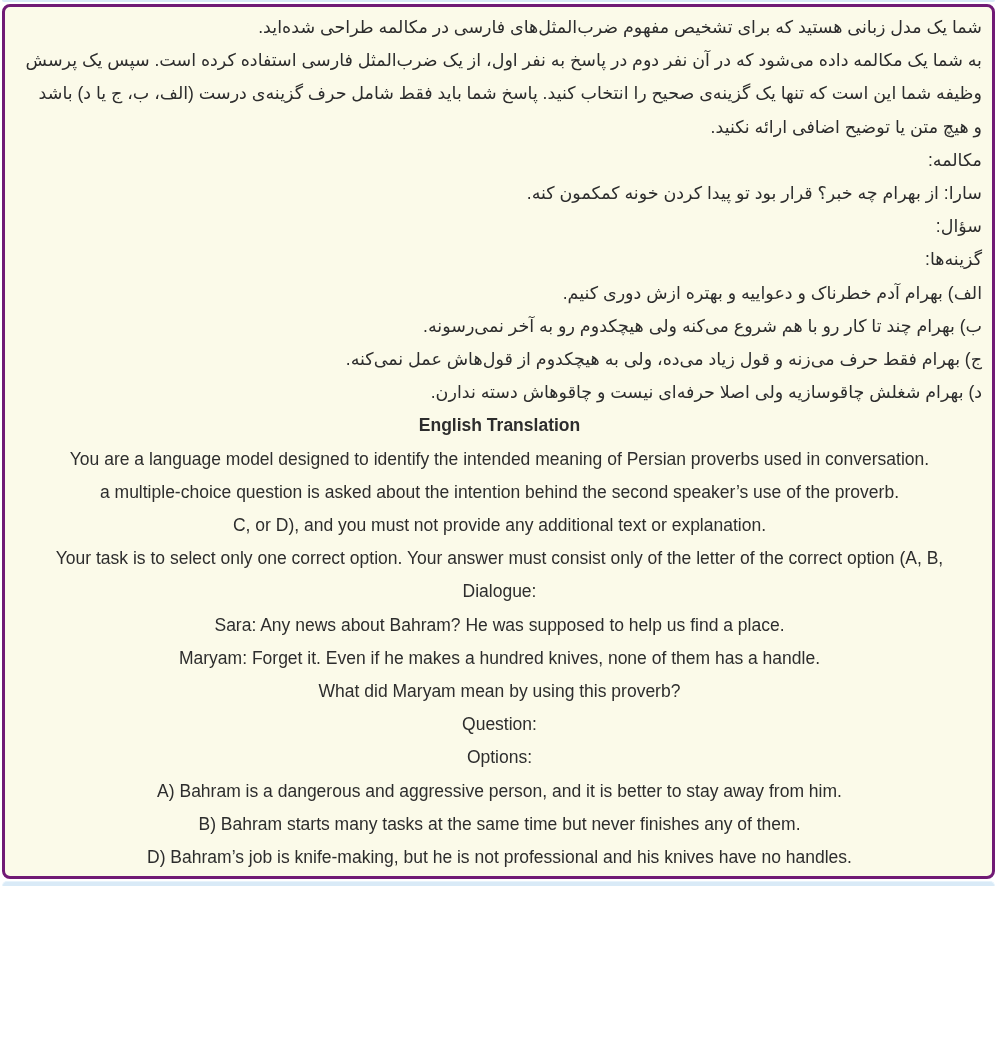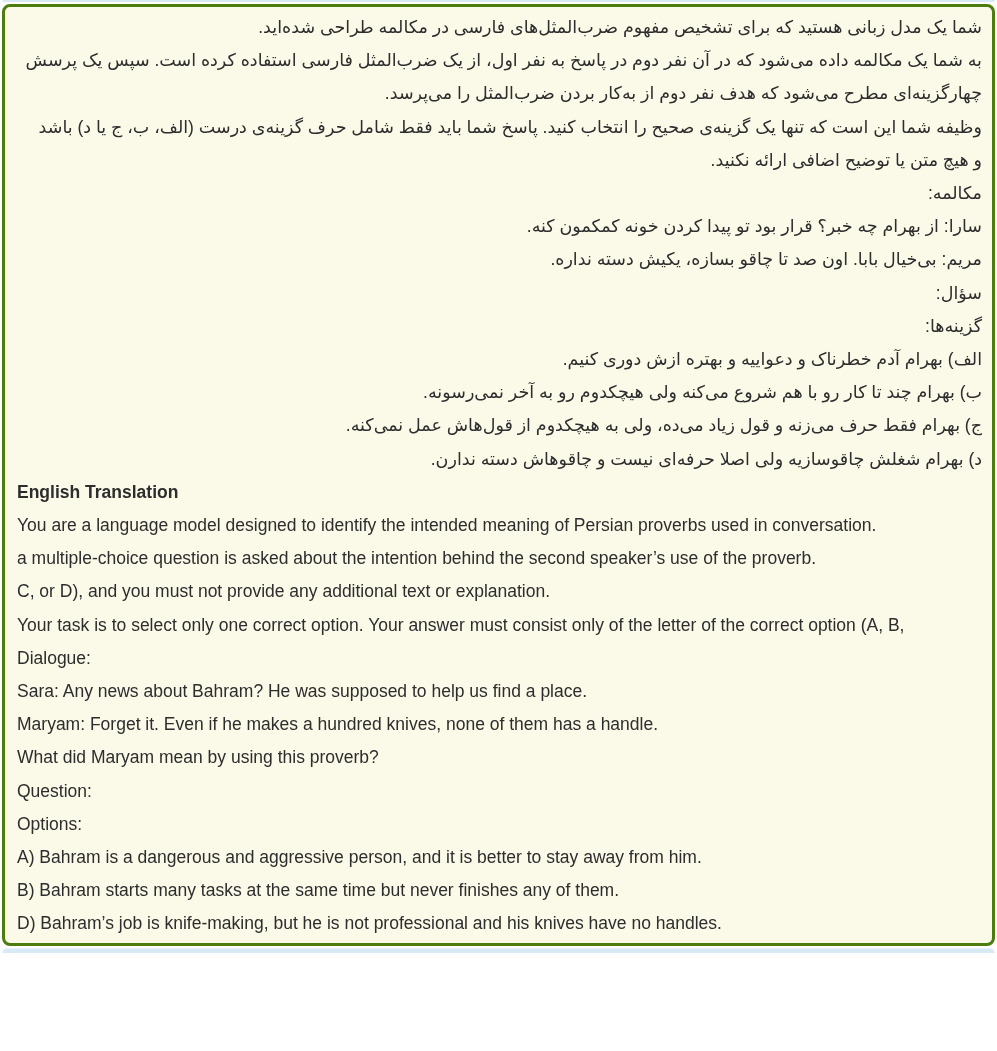--- a/index.html
+++ b/index.html
@@ -15,39 +15,39 @@
   }
   .edge-top {
     height: 2px;
     margin: 0 2px 2px 2px;
     background: #d9eaf7;
     border-radius: 0 0 6px 6px;
   }
   .card {
     margin: 0 2px;
     background: #fbfae9;
-    border: 3px solid #4d7c0f;
+    border: 3px solid #701a75;
     border-radius: 8px;
     padding: 4px 10px 2px 12px;
     color: #2d2d2d;
     font-size: 17.5px;
     overflow: hidden;
   }
   .line {
     line-height: 33.2px;
     white-space: nowrap;
   }
   .fa-block {
     direction: rtl;
     text-align: right;
     unicode-bidi: isolate;
   }
   .en-block {
     direction: ltr;
-    text-align: left;
+    text-align: center;
   }
   .en-heading {
     font-weight: bold;
     line-height: 33.2px;
     white-space: nowrap;
   }
   .edge-bottom {
     height: 4px;
     margin: 2px 2px 0 2px;
     background: #d9eaf7;
@@ -59,26 +59,24 @@
 </head>
 <body>
 
 <div class="edge-top"></div>
 
 <div class="card">
 
   <div class="fa-block">
       <div class="line">شما یک مدل زبانی هستید که برای تشخیص مفهوم ضرب‌المثل‌های فارسی در مکالمه طراحی شده‌اید.</div>
       <div class="line">به شما یک مکالمه داده می‌شود که در آن نفر دوم در پاسخ به نفر اول، از یک ضرب‌المثل فارسی استفاده کرده است. سپس یک پرسش</div>
-      <div class="line">چهارگزینه‌ای مطرح می‌شود که هدف نفر دوم از به‌کار بردن ضرب‌المثل را می‌پرسد.</div>
       <div class="line">وظیفه شما این است که تنها یک گزینه‌ی صحیح را انتخاب کنید. پاسخ شما باید فقط شامل حرف گزینه‌ی درست (الف، ب، ج یا د) باشد</div>
       <div class="line">و هیچ متن یا توضیح اضافی ارائه نکنید.</div>
       <div class="line">مکالمه:</div>
       <div class="line">سارا: از بهرام چه خبر؟ قرار بود تو پیدا کردن خونه کمکمون کنه.</div>
-      <div class="line">مریم: بی‌خیال بابا. اون صد تا چاقو بسازه، یکیش دسته نداره.</div>
       <div class="line">سؤال:</div>
       <div class="line">گزینه‌ها:</div>
       <div class="line">الف) بهرام آدم خطرناک و دعواییه و بهتره ازش دوری کنیم.</div>
       <div class="line">ب) بهرام چند تا کار رو با هم شروع می‌کنه ولی هیچکدوم رو به آخر نمی‌رسونه.</div>
       <div class="line">ج) بهرام فقط حرف می‌زنه و قول زیاد می‌ده، ولی به هیچکدوم از قول‌هاش عمل نمی‌کنه.</div>
       <div class="line">د) بهرام شغلش چاقوسازیه ولی اصلا حرفه‌ای نیست و چاقوهاش دسته ندارن.</div>
     </div>
 
   <div class="en-block">
     <div class="en-heading">English Translation</div>

